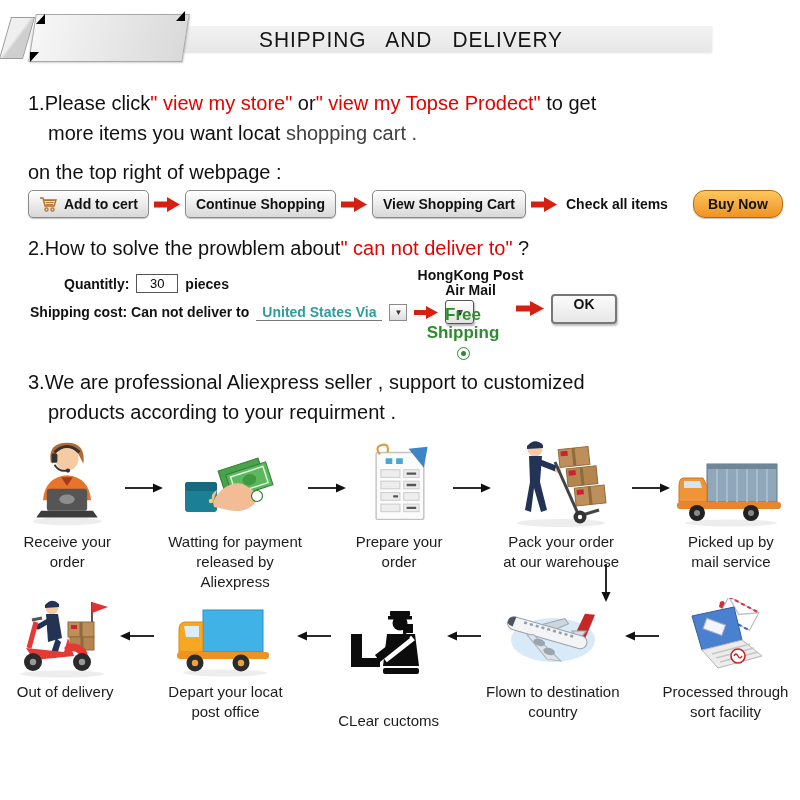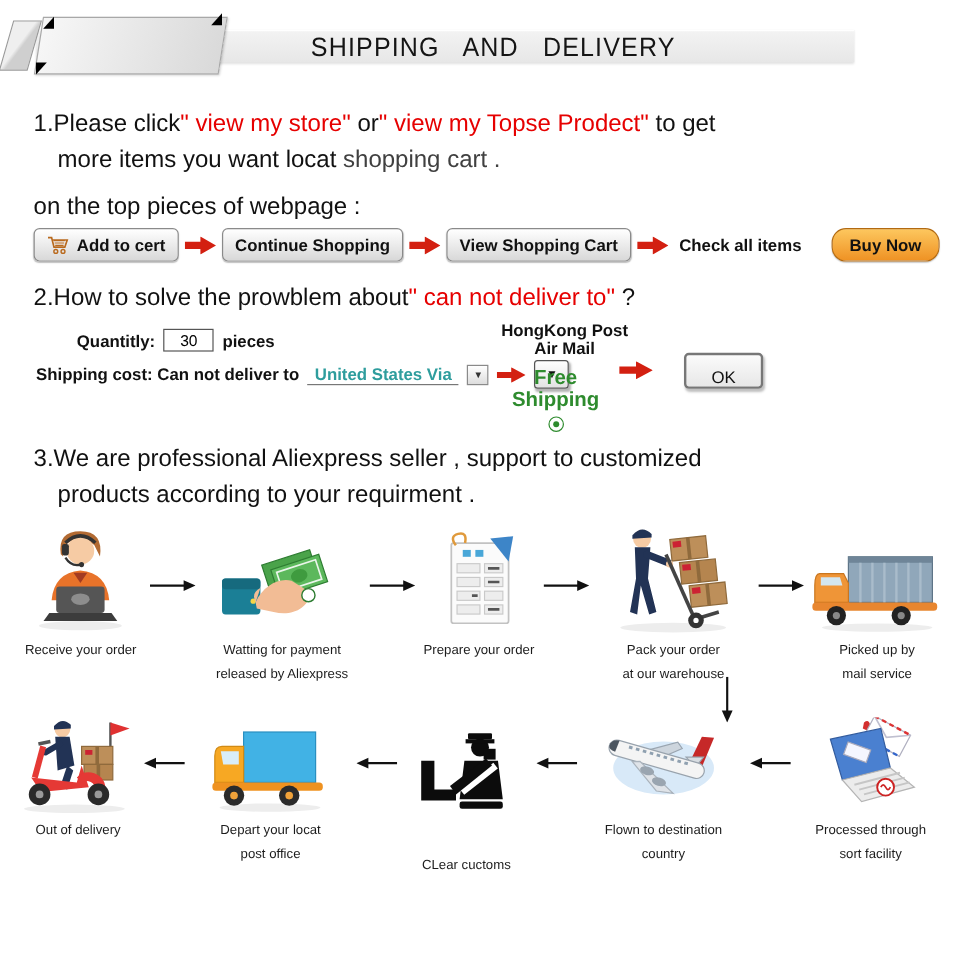--- a/index.html
+++ b/index.html
@@ -53,30 +53,30 @@
   .big-select{width:27px;height:22px;border:1.5px solid #555;border-radius:3px;
       background:linear-gradient(#fff,#e2e2e2);box-shadow:1px 2px 2px rgba(0,0,0,.3);
       font-size:10px;display:flex;align-items:center;justify-content:center;color:#111;}
   .carrier{position:absolute;left:368px;top:0;width:145px;text-align:center;line-height:15px;font-weight:600;}
   .freeship{position:absolute;left:368px;top:38px;width:130px;text-align:center;
       color:#2e8b2e;font-size:17px;line-height:18px;font-weight:600;}
   .radio{display:inline-block;width:11px;height:11px;border:1.5px solid #2e8b2e;border-radius:50%;
       margin-top:5px;position:relative;}
   .radio::after{content:"";position:absolute;left:3px;top:3px;width:5px;height:5px;border-radius:50%;background:#2e8b2e;}
   .ok-arrow{position:absolute;left:486px;top:33px;}
-  .ok-btn{position:absolute;left:540px;top:26px;width:62px;height:26px;border:2px solid #777;border-radius:4px;
+  .ok-btn{position:absolute;left:521px;top:26px;width:62px;height:26px;border:2px solid #777;border-radius:4px;
       background:linear-gradient(#fbfbfb,#e7e7e7);box-shadow:1px 2px 2px rgba(0,0,0,.25);
-      font-size:14px;font-weight:400;display:flex;align-items:flex-end;justify-content:center;}
+      font-size:14px;font-weight:700;display:flex;align-items:flex-start;justify-content:center;}
 
   
   .prow{position:absolute;left:10px;width:782px;display:flex;justify-content:space-between;align-items:flex-start;}
   .step{display:flex;flex-direction:column;align-items:center;}
   .icon-box{height:92px;display:flex;align-items:flex-end;justify-content:center;}
   .icon-box2{height:82px;display:flex;align-items:flex-end;justify-content:center;}
-  .caption{font-size:11px;line-height:20px;text-align:center;white-space:pre-line;color:#1c1c1c;margin-top:4px;}
+  .caption{font-size:15px;line-height:20px;text-align:center;white-space:pre-line;color:#1c1c1c;margin-top:4px;}
   .flow-arrow{margin-top:46px;flex-shrink:0;}
   .flow-arrow2{margin-top:34px;flex-shrink:0;}
   .down-arrow{position:absolute;left:600px;top:564px;}
 </style>
 </head>
 <body>
 
 <div class="page">
 
   <div class="ribbon" style="top:0;">
@@ -86,21 +86,21 @@
     <div class="wedge w1" style="left:176px;top:11px;"></div>
     <div class="wedge w2" style="left:30px;top:52px;"></div>
     <div class="wedge w1" style="left:36px;top:14px;"></div>
     <div class="band-title">SHIPPING AND DELIVERY</div>
   </div>
 
   <div class="para" style="left:28px;top:88px;width:680px;">
     <div><span class="seg-black">1.Please click</span><span class="seg-red">"  view my store"</span><span class="seg-black">  or</span><span class="seg-red">"  view my Topse Prodect"</span><span class="seg-black">  to get</span></div>
     <div class="indent"><span class="seg-black">more items you want locat </span><span class="seg-blue">shopping cart .</span></div>
   </div>
-  <div class="para" style="left:28px;top:157px;">on the top pieces of webpage :</div>
+  <div class="para" style="left:28px;top:157px;">on the top right of webpage :</div>
 
   <div class="btnrow">
     <div class="gbtn">
       <svg width="20" height="17" viewBox="0 0 20 17">
         <path d="M1,2 h3 l2,8 h9 l2,-6 h-12" fill="none" stroke="#b96a1e" stroke-width="1.4"></path>
         <circle cx="7.5" cy="13.5" r="1.6" fill="none" stroke="#b96a1e" stroke-width="1.2"></circle>
         <circle cx="13.5" cy="13.5" r="1.6" fill="none" stroke="#b96a1e" stroke-width="1.2"></circle>
         <path d="M6,4.5 h9 M6.5,6.5 h8 M7,8.5 h7" stroke="#b96a1e" stroke-width="0.9"></path>
       </svg>
       <span>Add to cert</span>

